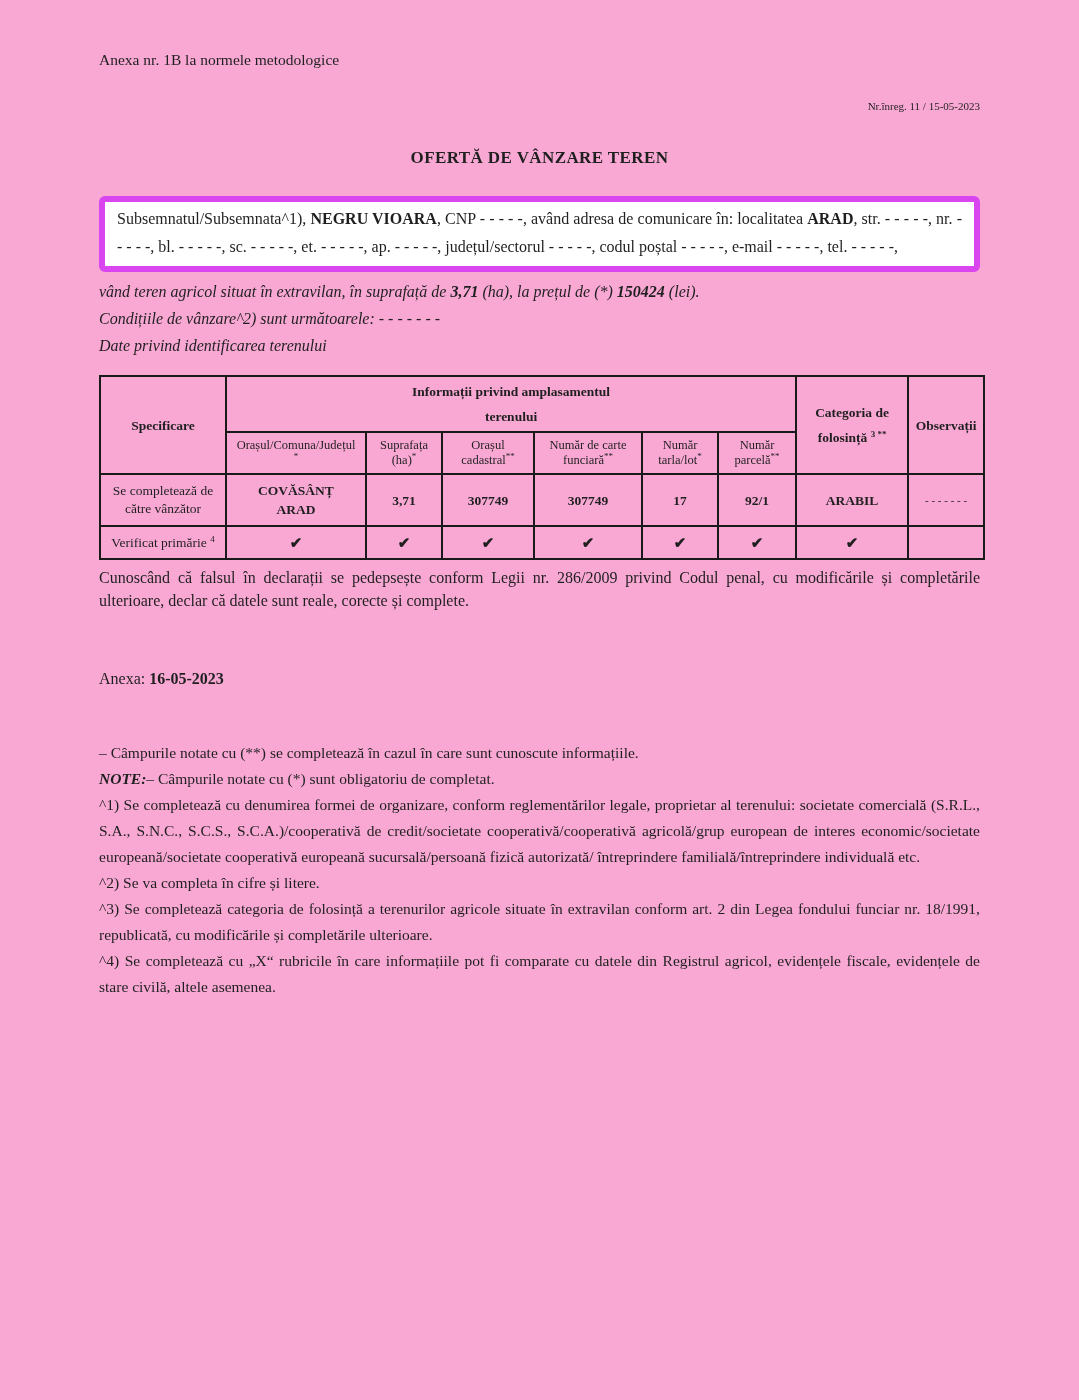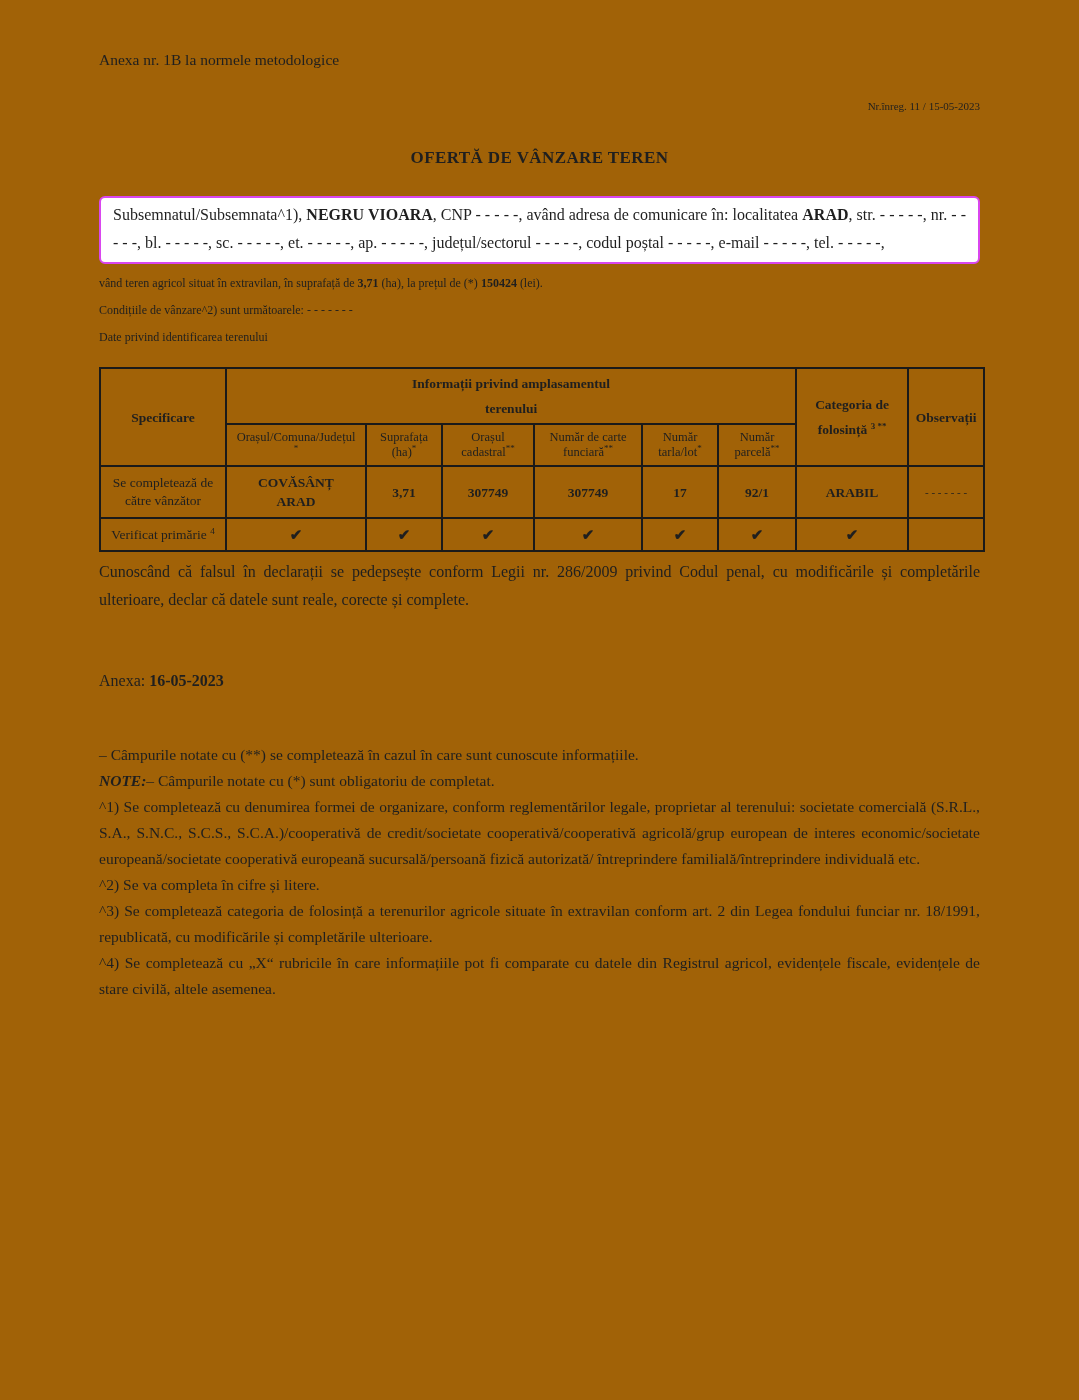--- a/index.html
+++ b/index.html
@@ -1,49 +1,49 @@
 <!DOCTYPE html>
 <html><head>
 <meta charset="utf-8">
 <style>
   html,body { margin:0; padding:0; background:#ffffff; }
   body { font-family:"Liberation Serif", serif; color:#1f1f1f; }
-  .page { position:relative; width:1079px; height:1400px; background:#a16207; overflow:hidden; }
+  .page { position:relative; width:1079px; height:1400px; background:#f9a8d4; overflow:hidden; }
   .content { padding:0 99px; }
   p, h1 { margin:0; }
 
   .annex { padding-top:50px; font-size:15.5px; line-height:20px; }
   .reg { margin-top:26px; text-align:right; font-size:11px; line-height:20px; }
   .title { margin-top:31px; text-align:center; font-size:17px; line-height:22px; font-weight:bold; letter-spacing:0.4px; }
 
-  .intro-box { margin-top:27px; border:2px solid #d946ef; border-radius:6px; padding:3px 12px 5px 12px; background:#ffffff; }
+  .intro-box { margin-top:27px; border:6px solid #d946ef; border-radius:6px; padding:3px 12px 5px 12px; background:#ffffff; }
   .intro-box p { font-size:16px; line-height:28px; text-align:justify; }
 
-  .para { font-size:12px; line-height:27px; }
+  .para { font-size:16px; line-height:27px;font-style:italic; }
   .para.first { margin-top:6px; }
 
   table.land-table { margin-top:16px; border-collapse:collapse; table-layout:fixed; width:884px; }
   table.land-table th, table.land-table td { border:2px solid #1a1a1a; vertical-align:middle; text-align:center; padding:2px 6px; overflow:hidden; }
   .hrow1 th { height:46px; }
   .hrow2 th { height:36px; }
   .drow td { height:46px; }
   .vrow td { height:27px; }
   th.main-head { font-size:13.5px; font-weight:bold; line-height:25px; }
   th.obs-head { white-space:nowrap; padding:2px 2px; }
   .group-line { display:block; }
   th.sub-head { font-size:12.5px; font-weight:normal; line-height:15px; }
   .stack-lbl { display:block; }
   sup.tbl-sup { font-size:9px; vertical-align:super; line-height:0; }
   td.row-label { font-size:13.5px; text-align:justify; padding:2px 8px; line-height:18px; font-weight:normal; }
   td.val { font-size:13.5px; font-weight:bold; line-height:19px; }
   td.obs-cell { font-size:11px; white-space:nowrap; padding:2px 1px; }
   td.check-cell { font-size:15px; font-weight:bold; }
   .city-line { display:block; }
 
-  .declaration { margin-top:6px; font-size:16px; line-height:28px; text-align:justify; }
+  .declaration { margin-top:6px; font-size:16px; line-height:23px; text-align:justify; }
   .date-line { margin-top:57px; font-size:16px; line-height:20px; }
   .notes { margin-top:51px; }
   .notes p { font-size:15.5px; line-height:26px; text-align:justify; }
   .notes-title { font-weight:bold; font-style:italic; }
   b, .bold { font-weight:bold; }
 </style>
 </head>
 <body>
 
 <div class="page">

